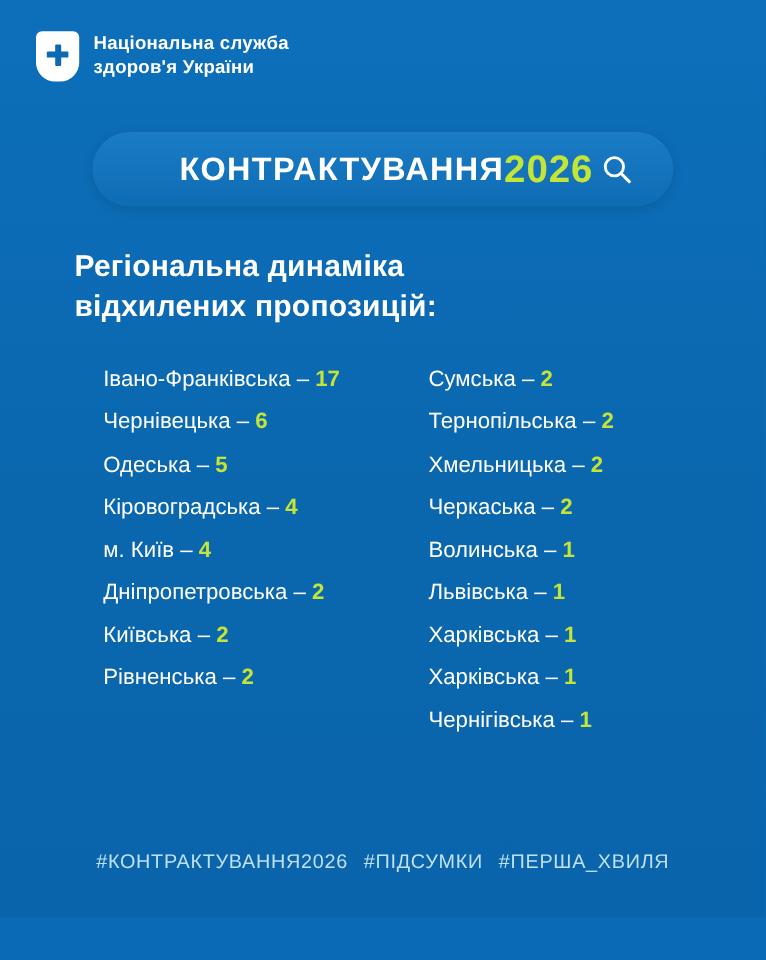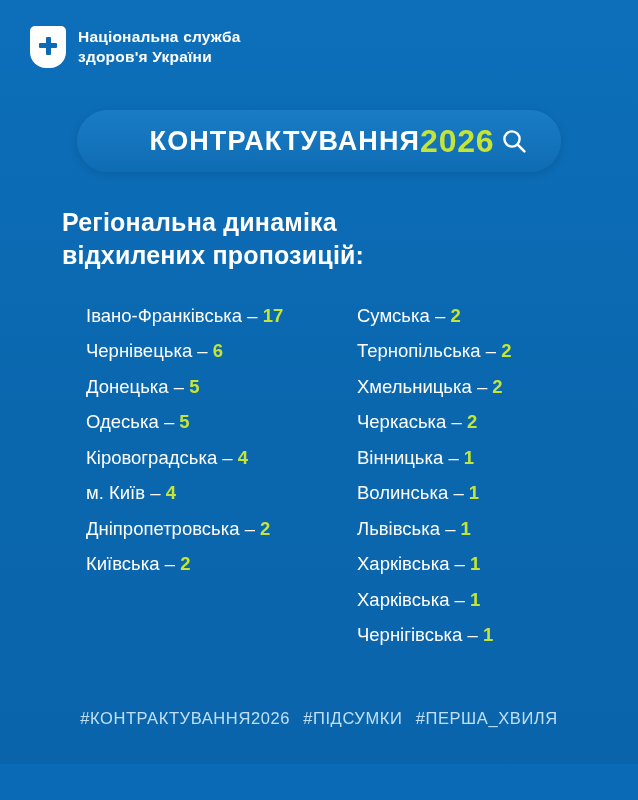--- a/index.html
+++ b/index.html
@@ -169,49 +169,49 @@
         <span class="region">Івано-Франківська</span>
         <span class="dash">–</span>
         <span class="value">17</span>
       </div>
       <div class="row">
         <span class="region">Чернівецька</span>
         <span class="dash">–</span>
         <span class="value">6</span>
       </div>
       <div class="row">
-        <span class="region">Донецька</span>
+        <span class="region">Одеська</span>
         <span class="dash">–</span>
         <span class="value">5</span>
       </div>
       <div class="row">
-        <span class="region">Одеська</span>
-        <span class="dash">–</span>
-        <span class="value">5</span>
-      </div>
-      <div class="row">
         <span class="region">Кіровоградська</span>
         <span class="dash">–</span>
         <span class="value">4</span>
       </div>
       <div class="row">
         <span class="region">м. Київ</span>
         <span class="dash">–</span>
         <span class="value">4</span>
       </div>
       <div class="row">
         <span class="region">Дніпропетровська</span>
         <span class="dash">–</span>
         <span class="value">2</span>
       </div>
       <div class="row">
         <span class="region">Київська</span>
         <span class="dash">–</span>
         <span class="value">2</span>
       </div>
+      <div class="row">
+        <span class="region">Рівненська</span>
+        <span class="dash">–</span>
+        <span class="value">2</span>
+      </div>
     </div>
 
     <div class="col">
       <div class="row">
         <span class="region">Сумська</span>
         <span class="dash">–</span>
         <span class="value">2</span>
       </div>
       <div class="row">
         <span class="region">Тернопільська</span>
@@ -220,25 +220,20 @@
       </div>
       <div class="row">
         <span class="region">Хмельницька</span>
         <span class="dash">–</span>
         <span class="value">2</span>
       </div>
       <div class="row">
         <span class="region">Черкаська</span>
         <span class="dash">–</span>
         <span class="value">2</span>
-      </div>
-      <div class="row">
-        <span class="region">Вінницька</span>
-        <span class="dash">–</span>
-        <span class="value">1</span>
       </div>
       <div class="row">
         <span class="region">Волинська</span>
         <span class="dash">–</span>
         <span class="value">1</span>
       </div>
       <div class="row">
         <span class="region">Львівська</span>
         <span class="dash">–</span>
         <span class="value">1</span>

